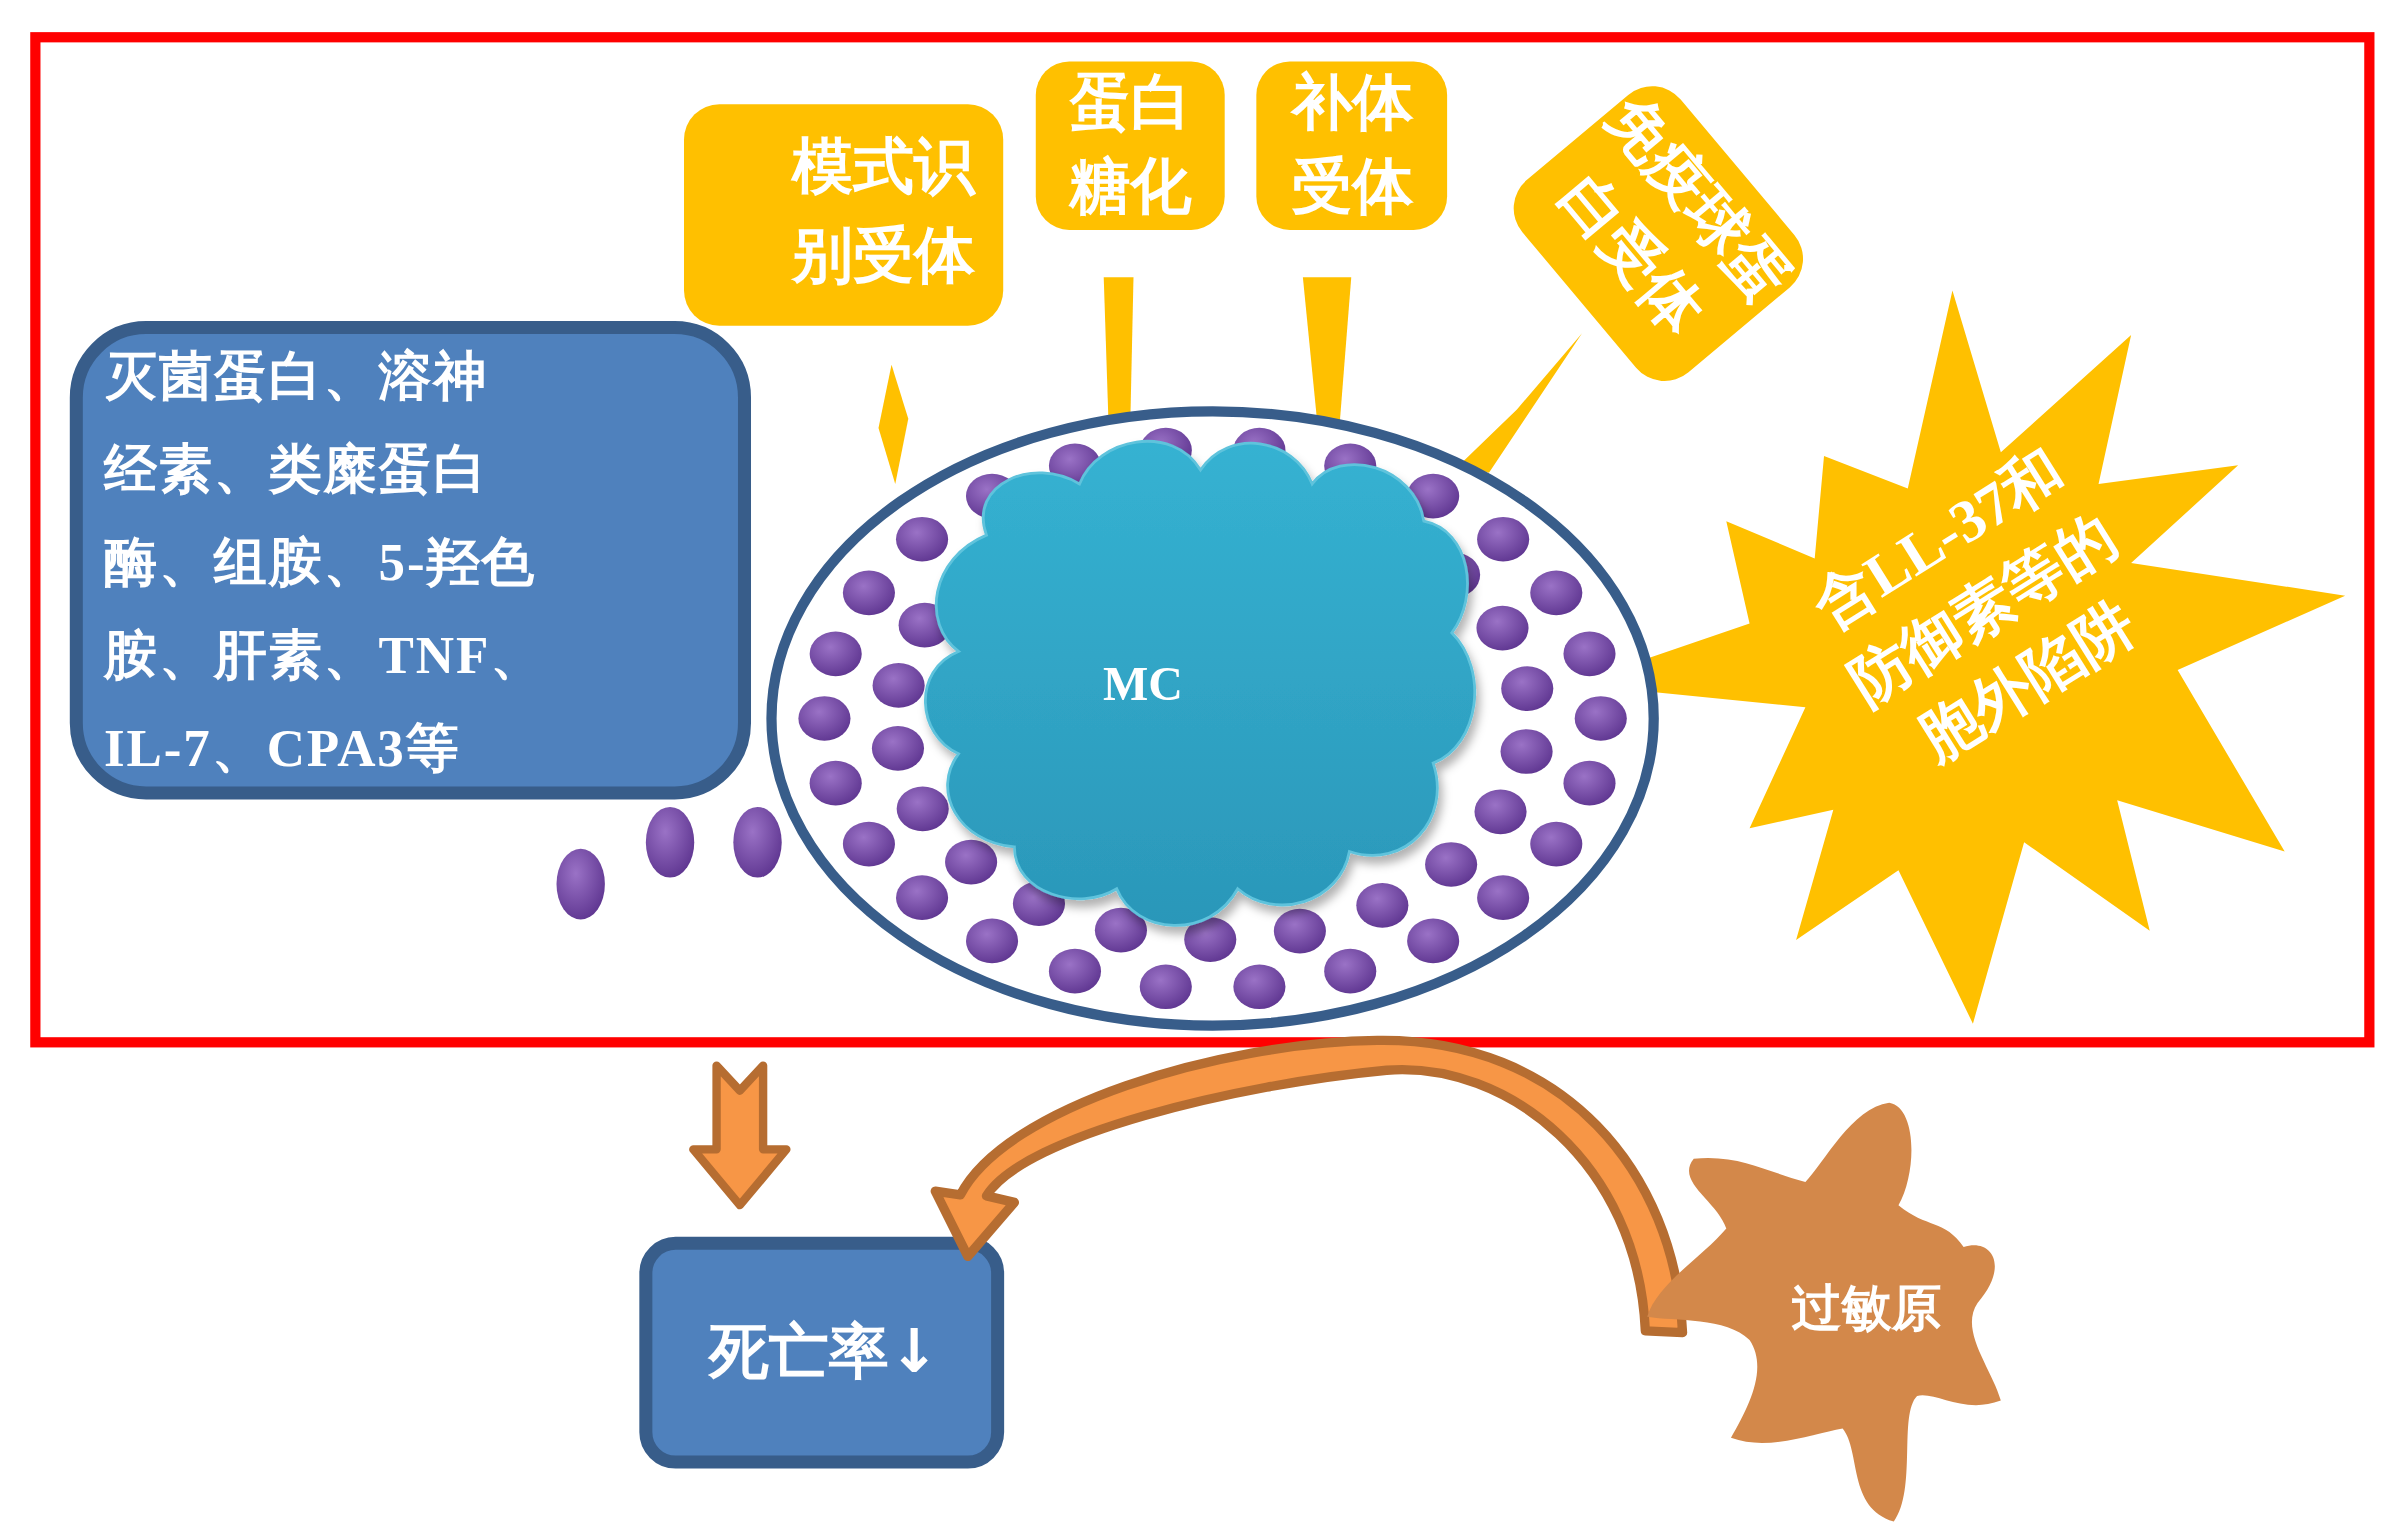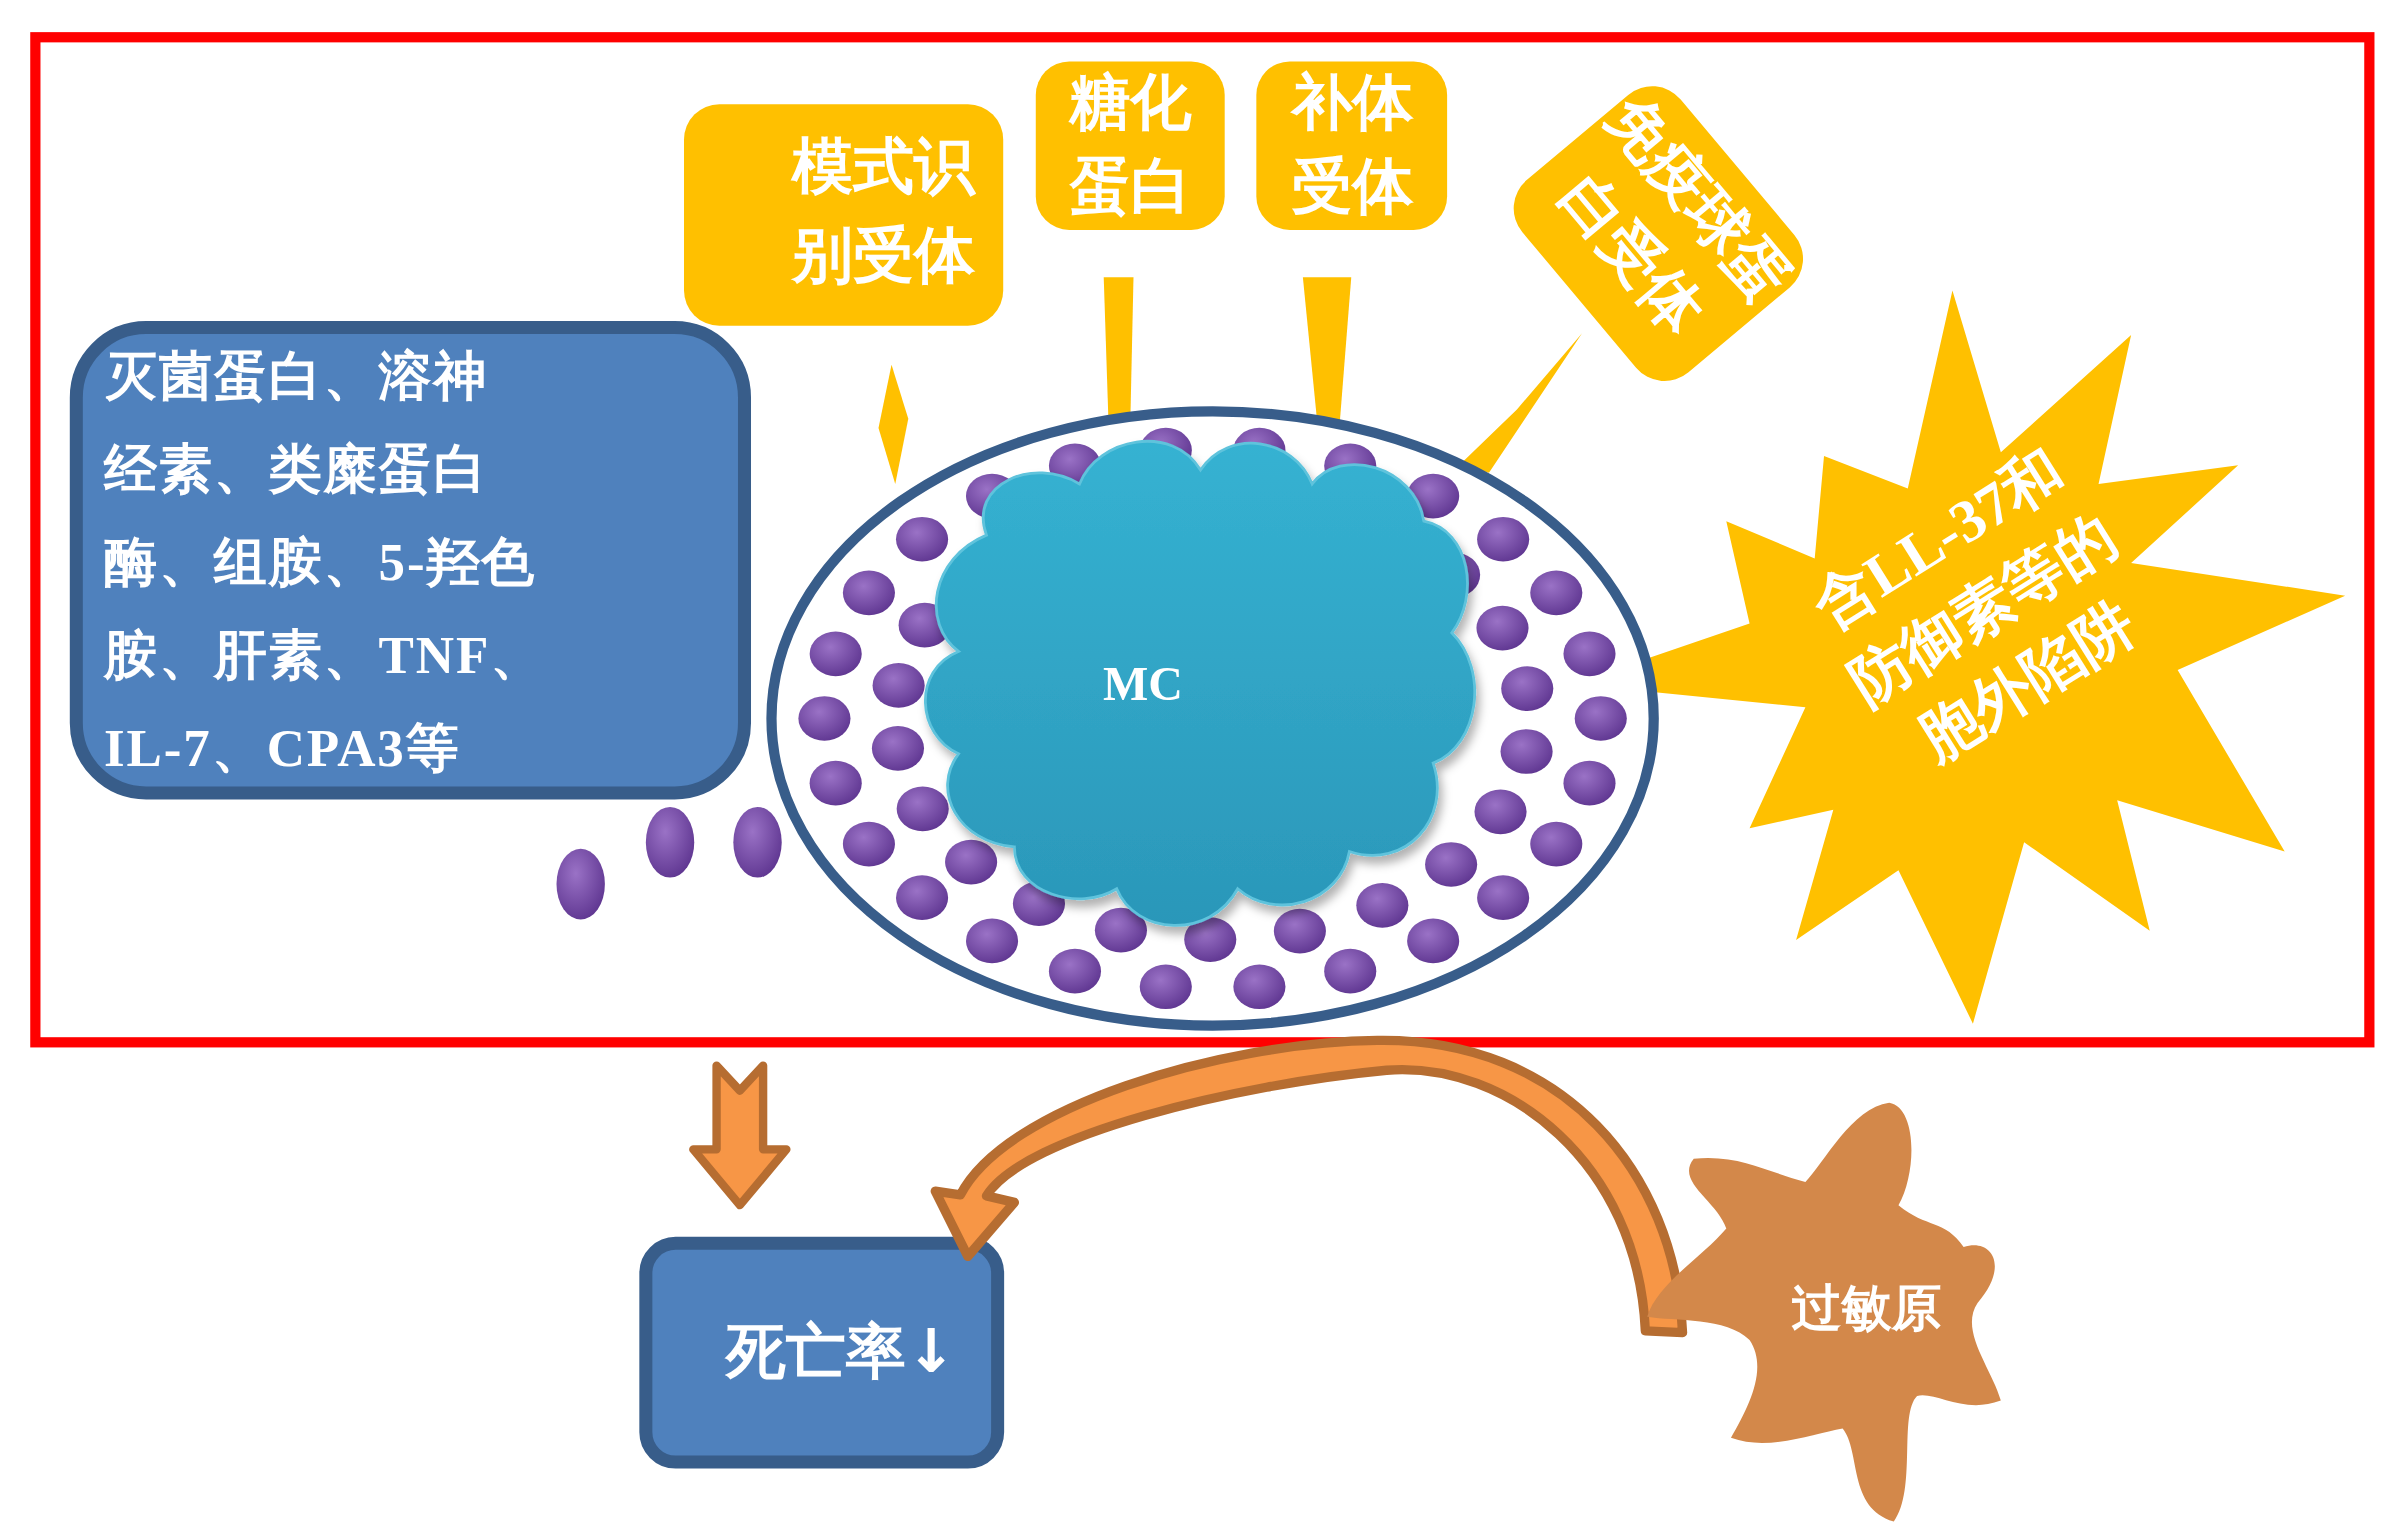--- a/index.html
+++ b/index.html
@@ -12,21 +12,21 @@
   .ybox { position: absolute; color: #fff; font-size: 61px; line-height: 89px; text-align: center;
           font-family: "DejaVu Sans", "Liberation Sans", sans-serif; font-weight: bold; }
   #mc-label { left: 1103px; top: 656px; font-size: 48px; font-family: "Liberation Serif", serif; }
   #star-text { left: 1713px; top: 484px; width: 540px; font-size: 60px; line-height: 84px;
                text-align: center; transform: rotate(-32deg); transform-origin: center;
                font-family: "Liberation Serif", "DejaVu Serif", serif; }
   #igr-text { left: 1526px; top: 140px; width: 279px; font-size: 61px; line-height: 86px;
               text-align: center; transform: rotate(50deg); transform-origin: center;
               font-family: "DejaVu Sans", sans-serif; }
   #mortality-text { left: 652px; top: 1312px; width: 344px; font-size: 60px; text-align: center;
-                    font-family: "DejaVu Sans", sans-serif; padding-left: 17px; }
+                    font-family: "DejaVu Sans", sans-serif; }
   #allergen-text { left: 1741px; top: 1275px; width: 251px; font-size: 50px; text-align: center;
                    font-family: "DejaVu Sans", sans-serif; }
 </style>
 </head>
 <body>
 
 <svg width="2401" height="1530" viewBox="0 0 2580 1644">
   <defs>
     <radialGradient id="gran" cx="40%" cy="35%" r="70%">
       <stop offset="0%" stop-color="#9a72c6"></stop>
@@ -138,22 +138,22 @@
   <div>酶、组胺、5-羟色</div>
   <div>胺、肝素、TNF、</div>
   <div>IL-7、CPA3等</div>
 </div>
 
 <div class="ybox" style="left:684px;top:121px;width:319px;margin-left:40px;">
   <div>模式识</div>
   <div>别受体</div>
 </div>
 <div class="ybox" style="left:1036px;top:60px;width:189px;line-height:84px;">
+  <div>蛋白</div>
   <div>糖化</div>
-  <div>蛋白</div>
 </div>
 <div class="ybox" style="left:1257px;top:60px;width:191px;line-height:84px;">
   <div>补体</div>
   <div>受体</div>
 </div>
 <div id="igr-text" class="lbl">
   <div>免疫球蛋</div>
   <div>白受体</div>
 </div>
 

